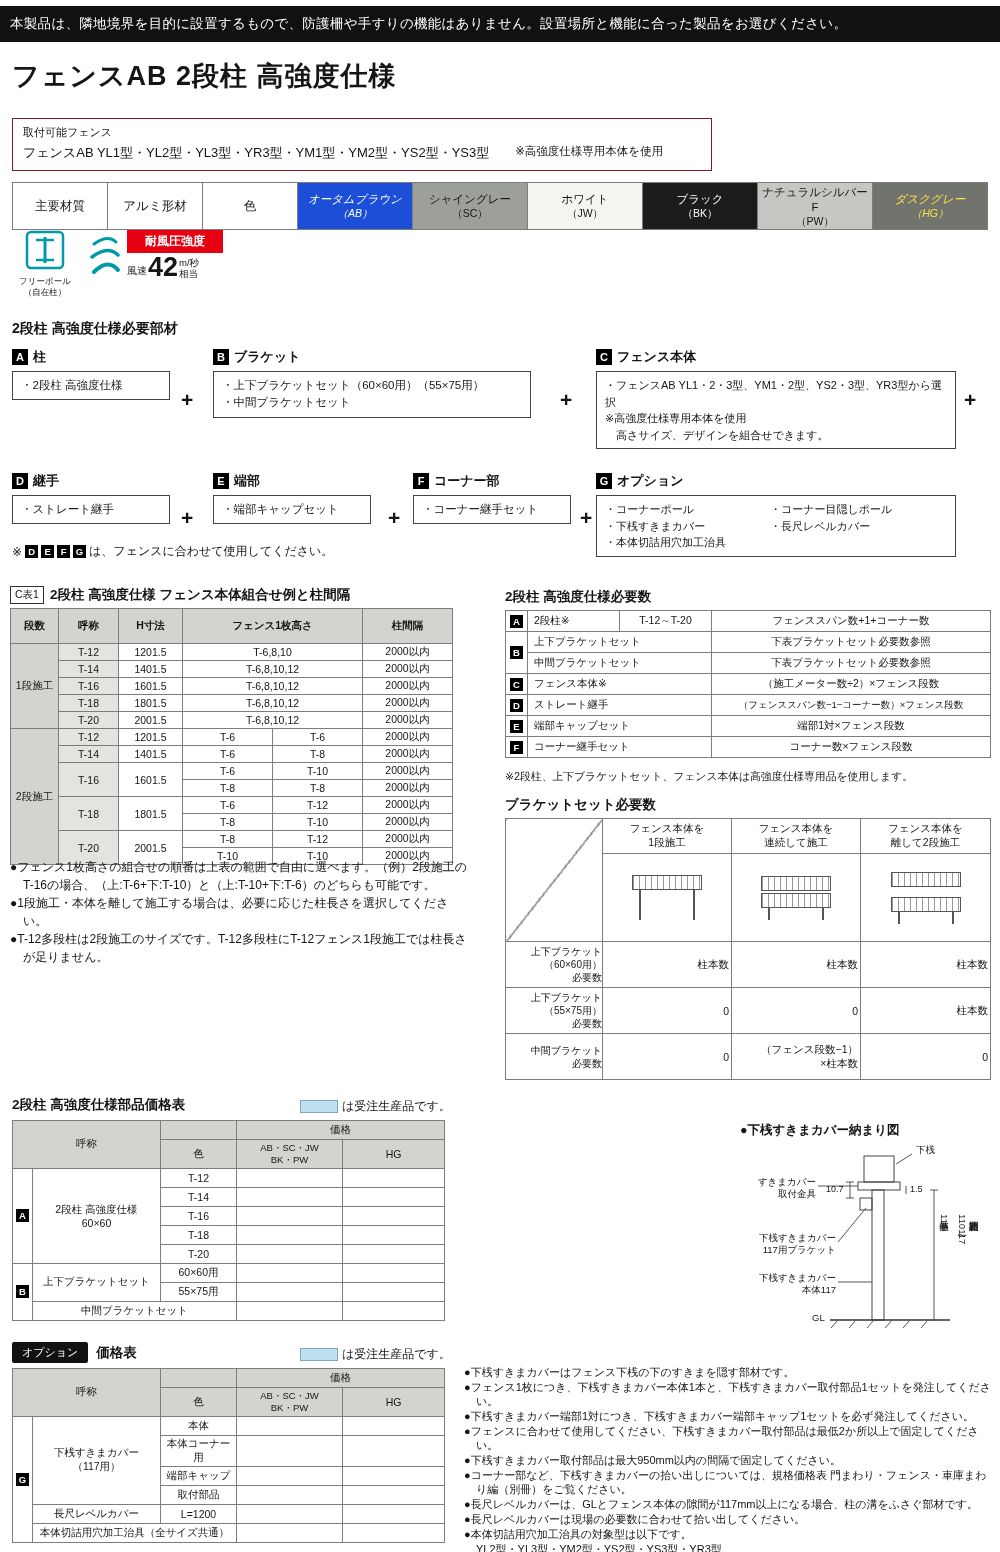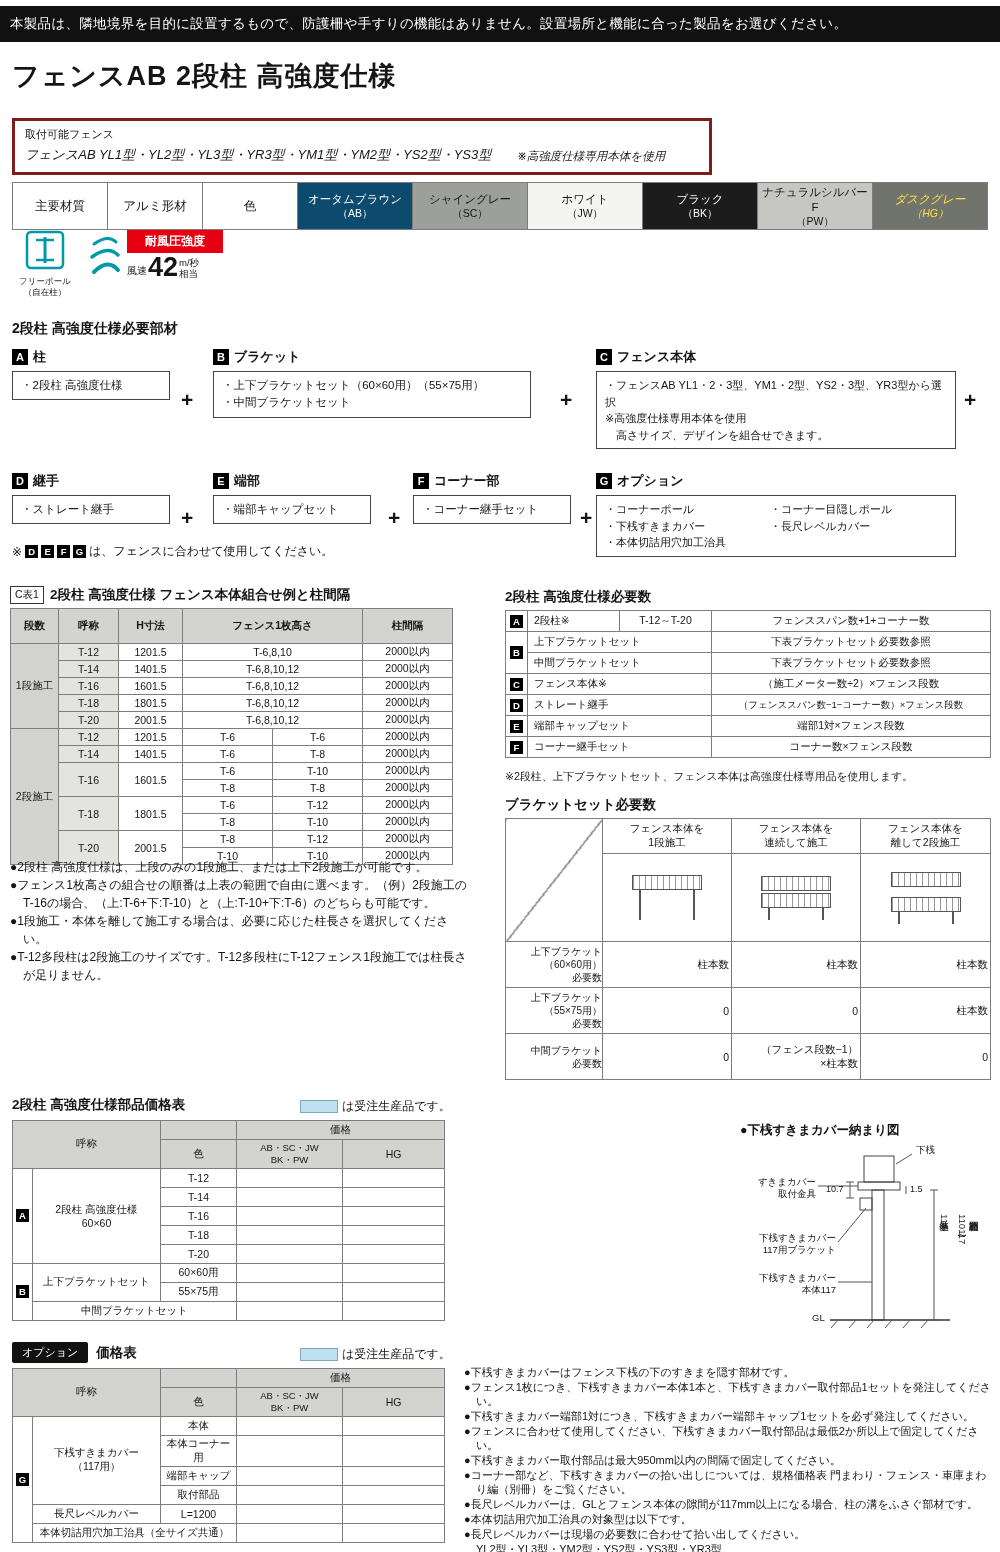--- a/index.html
+++ b/index.html
@@ -10,32 +10,32 @@
 .pl{white-space:pre-line;}
 table{border-collapse:collapse;background:#fff;}
 th,td{border:1px solid #7d7d7d;font-weight:normal;}
 
 
 .notice{left:0;top:6px;width:1000px;height:36px;background:#111;color:#fff;display:flex;
         align-items:center;padding:0 10px;font-size:13.5px;letter-spacing:.3px;}
 .title{left:12px;top:58px;font-size:27px;font-weight:bold;letter-spacing:1px;}
 
 
-.compat{left:12px;top:118px;width:700px;border:3px solid #7f1d1d;padding:6px 10px 8px;}
+.compat{left:12px;top:118px;width:700px;border:1px solid #7f1d1d;padding:6px 10px 8px;}
 .compat .hd{font-size:11px;margin-bottom:4px;}
-.compat .ln{display:flex;align-items:flex-end;gap:26px;font-style:italic;}
+.compat .ln{display:flex;align-items:flex-start;gap:26px;}
 .compat .models{font-size:13px;}
 .compat .cnote{font-size:11.5px;}
 
 
 .materials table{width:976px;table-layout:fixed;}
 .materials td{height:40px;text-align:center;vertical-align:middle;font-size:12.5px;padding:2px;}
 .materials .nm{display:block;font-size:11.5px;line-height:1.3;}
 .materials .cd{display:block;font-size:10.5px;line-height:1.2;}
-.sw0{background:#0c4a6e;color:#fff;}
+.sw0{background:#1d4ed8;color:#fff;font-style:italic;}
 .sw1{background:#9d9f9b;color:#141414;}
 .sw2{background:#f4f4f0;color:#141414;}
 .sw3{background:#1c1c1c;color:#fff;}
 .sw4{background:#c6c7c3;color:#141414;}
 .sw5{background:#71736d;color:#fde047;font-style:italic;}
 
 
 .freepole{left:14px;top:230px;width:62px;text-align:center;}
 .freepole .lbl{font-size:8.5px;line-height:1.3;margin-top:2px;}
 .wind{left:88px;top:230px;display:flex;align-items:flex-start;gap:5px;}
@@ -403,21 +403,20 @@
       </tr>
   <tr>
         <td>T-10</td>
         <td>T-10</td>
         <td>2000以内</td>
       </tr>
 </tbody>
   </table>
 
 <div class="abs notes" style="left:10px;top:858px;width:462px;">
-  <div class="note">●2段柱 高強度仕様は、上段のみの1段施工、または上下2段施工が可能です。</div>
   <div class="note">●フェンス1枚高さの組合せの順番は上表の範囲で自由に選べます。（例）2段施工のT-16の場合、（上:T-6+下:T-10）と（上:T-10+下:T-6）のどちらも可能です。</div>
   <div class="note">●1段施工・本体を離して施工する場合は、必要に応じた柱長さを選択してください。</div>
   <div class="note">●T-12多段柱は2段施工のサイズです。T-12多段柱にT-12フェンス1段施工では柱長さが足りません。</div>
 </div>
 
 <div class="abs b" style="left:505px;top:588px;font-size:13.5px;">2段柱 高強度仕様必要数</div>
 <table class="abs req" style="left:505px;top:610px;">
   <colgroup>
       <col style="width:22px">
       <col style="width:92px">
@@ -721,16 +720,16 @@
   </table>
 
 <div class="abs nright" style="left:464px;top:1366px;width:528px;">
   <div class="note">●下桟すきまカバーはフェンス下桟の下のすきまを隠す部材です。</div>
   <div class="note">●フェンス1枚につき、下桟すきまカバー本体1本と、下桟すきまカバー取付部品1セットを発注してください。</div>
   <div class="note">●下桟すきまカバー端部1対につき、下桟すきまカバー端部キャップ1セットを必ず発注してください。</div>
   <div class="note">●フェンスに合わせて使用してください、下桟すきまカバー取付部品は最低2か所以上で固定してください。</div>
   <div class="note">●下桟すきまカバー取付部品は最大950mm以内の間隔で固定してください。</div>
   <div class="note">●コーナー部など、下桟すきまカバーの拾い出しについては、規格価格表 門まわり・フェンス・車庫まわり編（別冊）をご覧ください。</div>
   <div class="note">●長尺レベルカバーは、GLとフェンス本体の隙間が117mm以上になる場合、柱の溝をふさぐ部材です。</div>
+  <div class="note">●長尺レベルカバーは現場の必要数に合わせて拾い出してください。</div>
   <div class="note">●本体切詰用穴加工治具の対象型は以下です。</div>
-  <div class="note">●長尺レベルカバーは現場の必要数に合わせて拾い出してください。</div>
   <div class="note ind">YL2型・YL3型・YM2型・YS2型・YS3型・YR3型</div>
 </div>
 
 </body></html>

